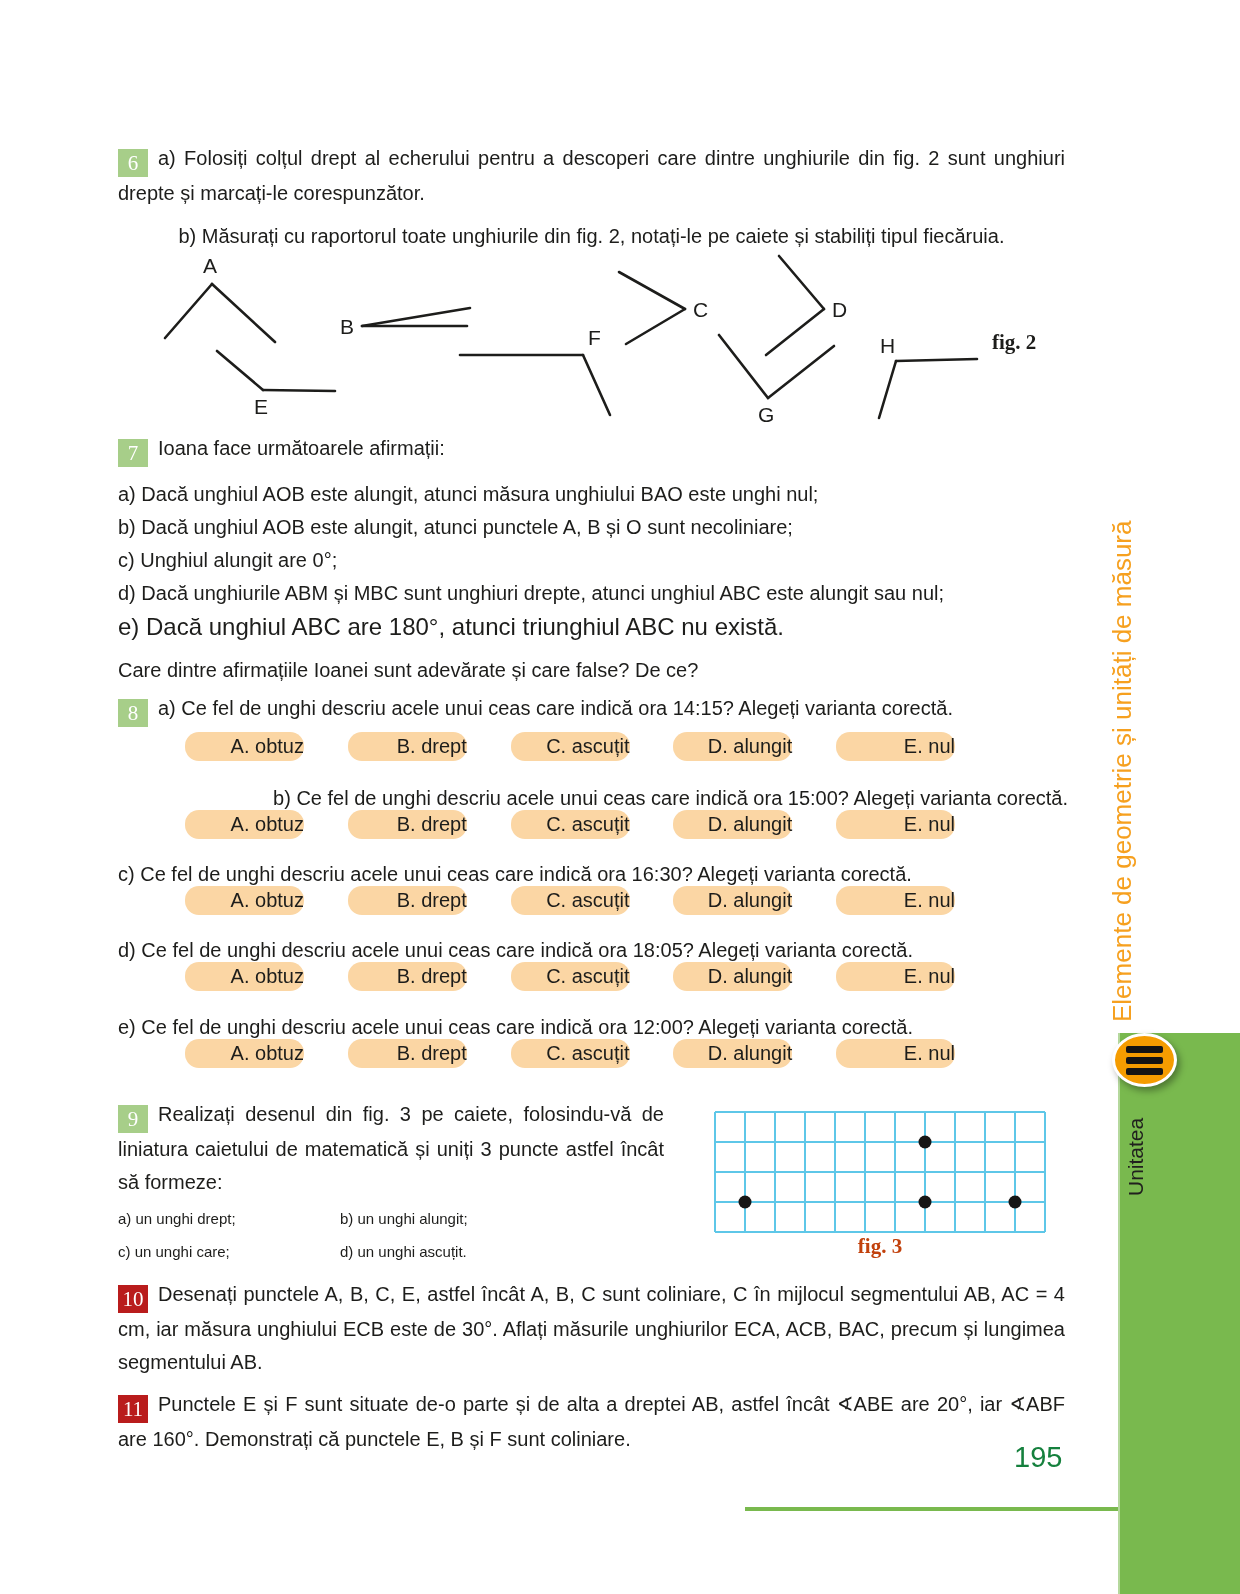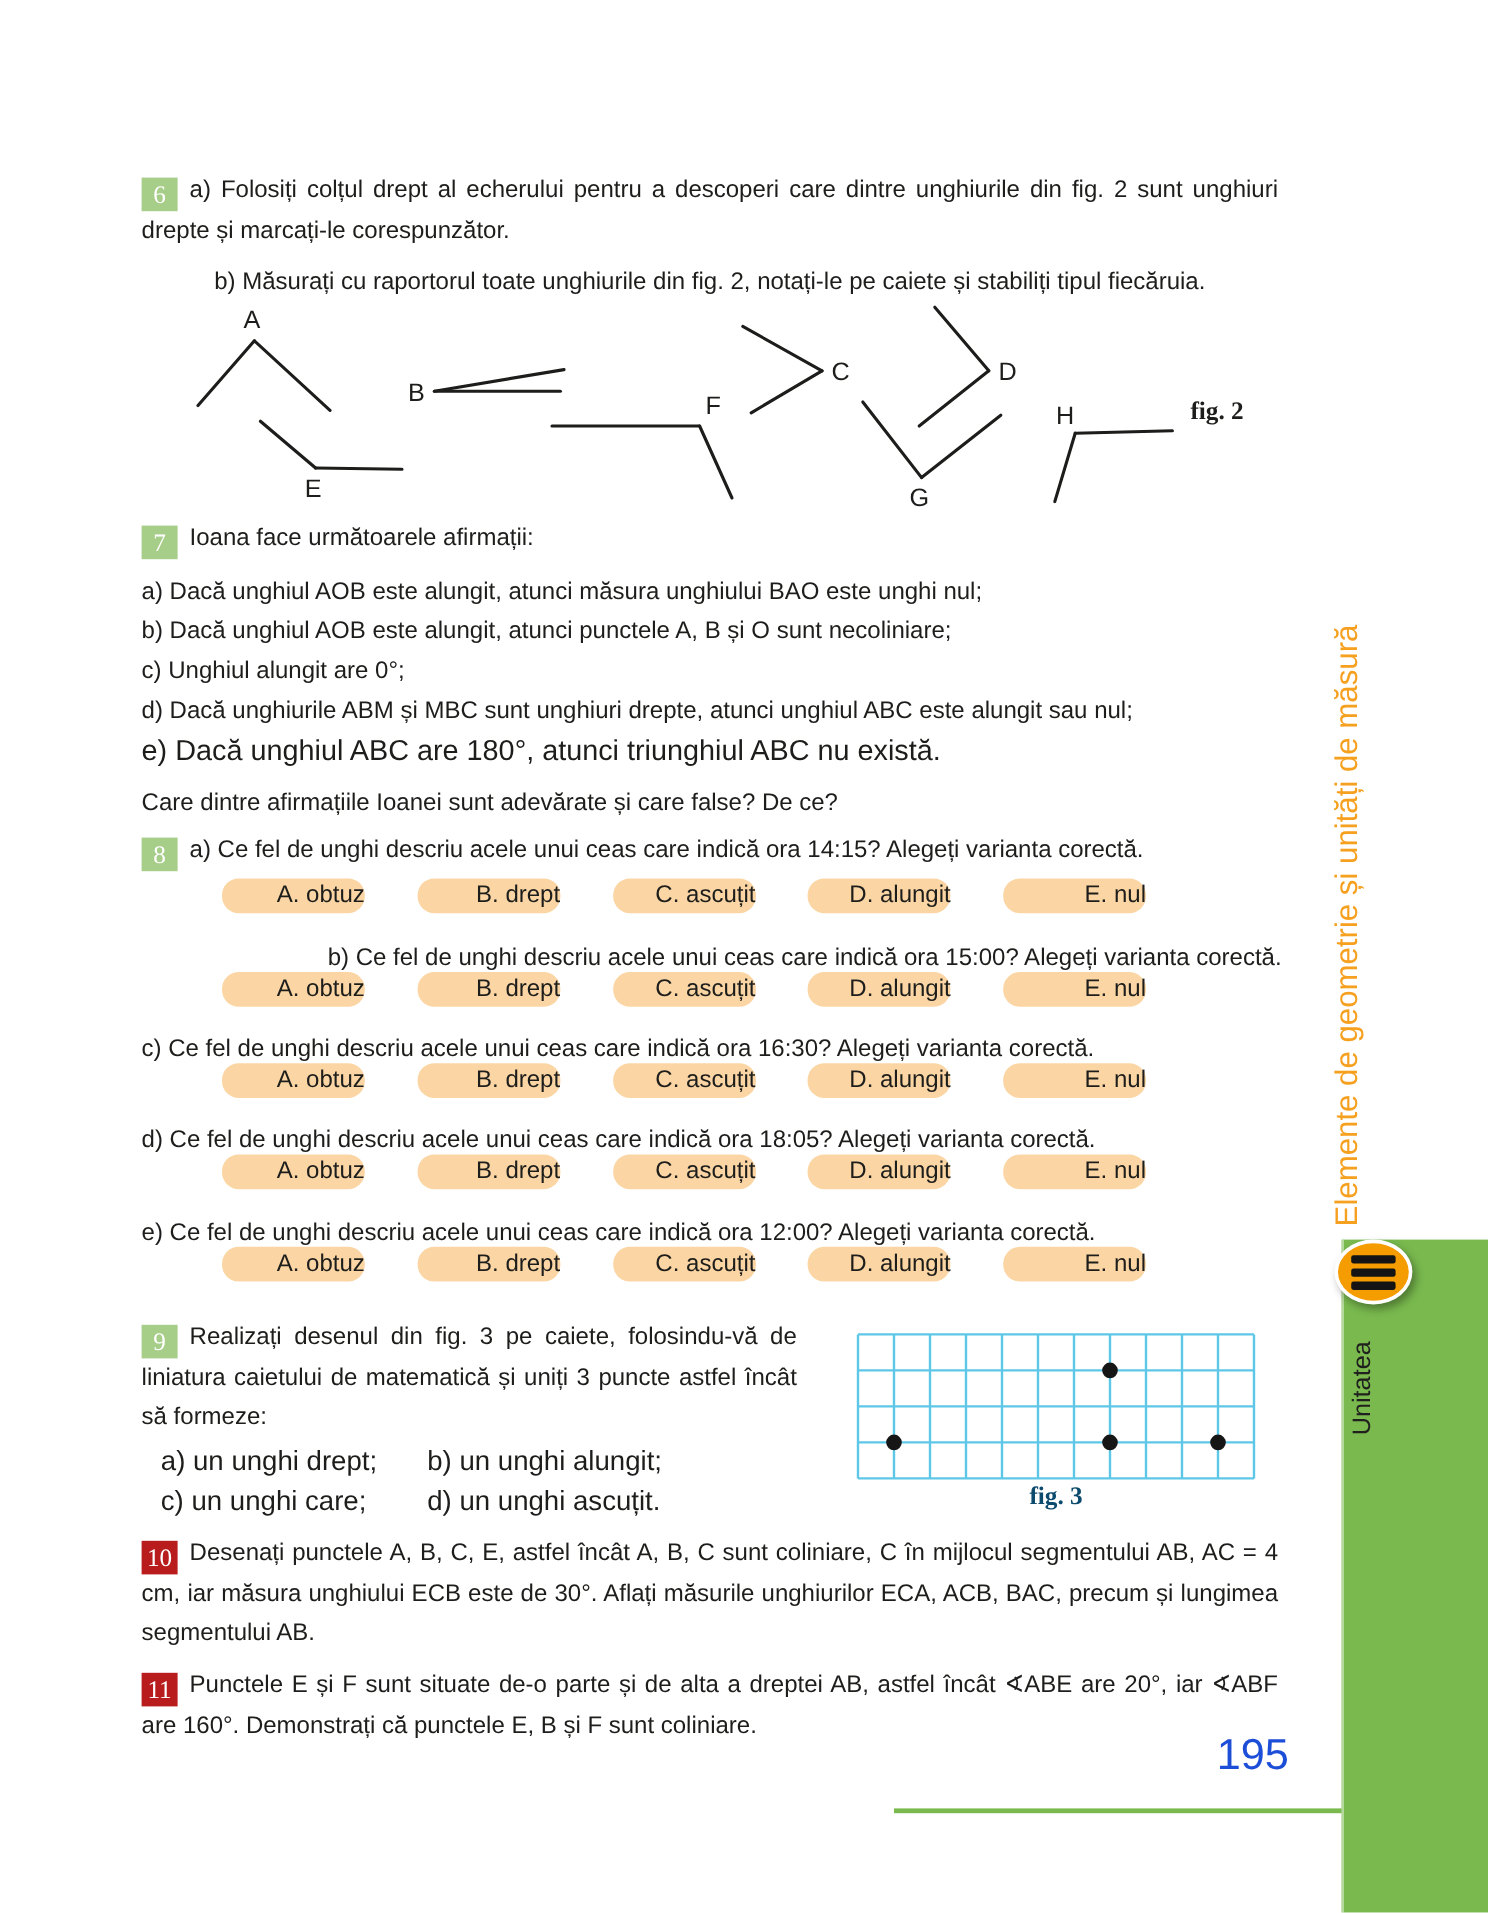--- a/index.html
+++ b/index.html
@@ -21,25 +21,25 @@
   .abs { position:absolute; }
   .qline { position:absolute; left:118px; width:950px; font-size:20px; line-height:26px; }
   .pills {
     position:absolute; left:185px; width:770px;
     display:flex; justify-content:space-between;
   }
   .pill {
     width:119px; height:29px; line-height:29px; border-radius:14px;
     background:#fbd6a4; font-size:20px; text-align:right; color:#1d1d1b;
   }
-  .two-col { display:flex; font-size:23px; line-height:27px; margin-top:6px;margin-left:16px; }
+  .two-col { display:flex; font-size:15px; line-height:27px; margin-top:6px; }
   .two-col .col-a { width:222px; }
   .figcap {
     font-family:"Liberation Serif","DejaVu Serif",serif; font-weight:bold;
-    font-size:21px; color:#0c4a6e;
+    font-size:21px; color:#c2410c;
   }
   svg text.angle-label { font-family:"Liberation Sans","DejaVu Sans",sans-serif; font-size:21px; fill:#1d1d1b; }
   svg text.fig-label  { font-family:"Liberation Serif","DejaVu Serif",serif; font-size:21px; font-weight:bold; fill:#1d1d1b; }
   .strip {
     position:absolute; left:1118px; top:1033px; width:122px; height:561px;
     background:#79b94e; box-shadow:inset 7px 0 0 -5px rgba(255,255,255,0.45);
   }
   .unit-title {
     position:absolute; left:1104px; top:460px; height:562px; width:36px;
     writing-mode:vertical-rl; transform:rotate(180deg);
@@ -51,21 +51,21 @@
     font-size:21px; color:#20201e; white-space:nowrap; line-height:30px;
   }
   .menu-btn {
     position:absolute; left:1112px; top:1033px; width:65px; height:54px;
     border-radius:50%; background:#f59c00; border:3px solid #ffffff; box-sizing:border-box;
     box-shadow:3px 4px 7px rgba(0,0,0,0.35);
     display:flex; flex-direction:column; justify-content:center; align-items:center; gap:4px;
     z-index:5;
   }
   .menu-btn .bar { width:37px; height:7px; background:#141414; border-radius:2px; }
-  .pagenum { position:absolute; left:1014px; top:1441px; font-size:36px; color:#1d4ed8; }
+  .pagenum { position:absolute; left:1014px; top:1441px; font-size:29px; color:#15803d; }
   .pageline { position:absolute; left:745px; top:1507px; width:373px; height:4px; background:#79b94e; }
 </style>
 </head>
 <body>
 
 <div class="page">
 
   <div class="abs" style="left:118px; top:142px; width:947px;">
     <p class="txt just">
       <span class="badge green">6</span><span>a) Folosiți colțul drept al echerului pentru a descoperi care dintre unghiurile din fig. 2 sunt unghiuri drepte și marcați-le corespunzător.</span>

